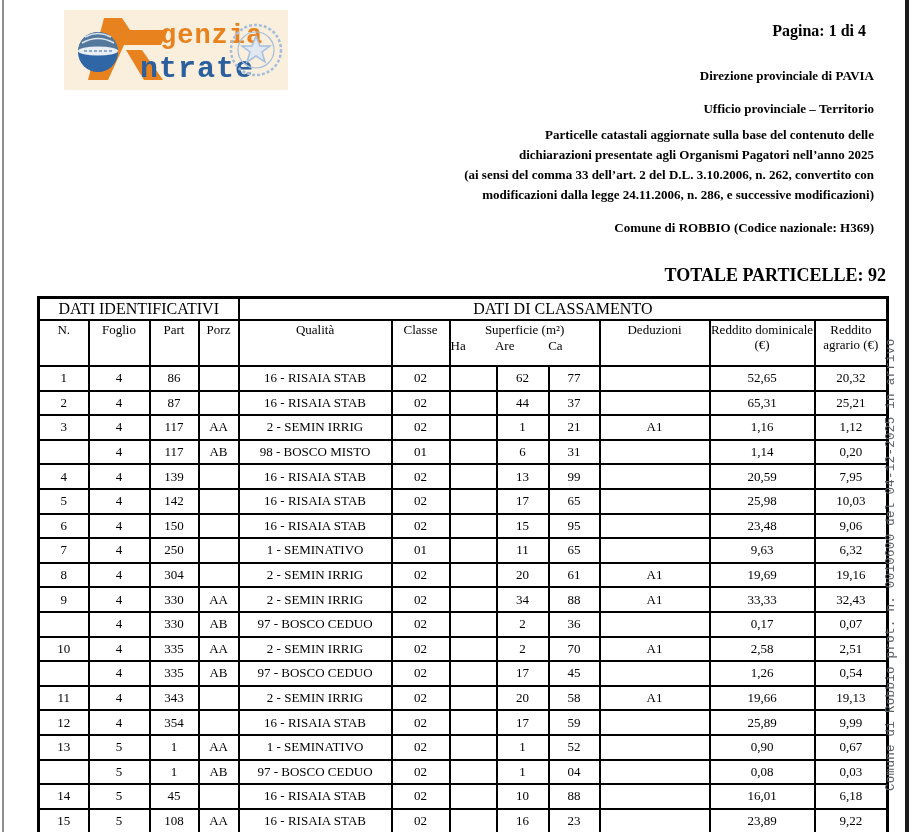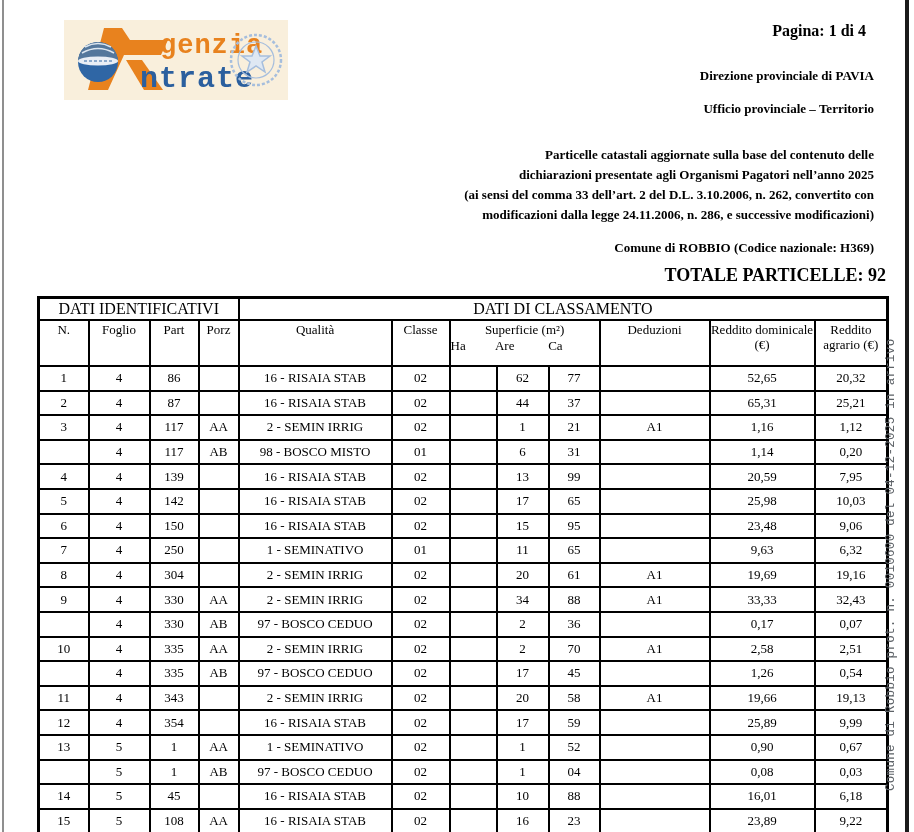--- a/index.html
+++ b/index.html
@@ -1,25 +1,25 @@
 <!DOCTYPE html>
 <html><head>
 <meta charset="utf-8">
 <style>
   html,body{margin:0;padding:0;background:#fff;}
   .page{position:relative;width:914px;height:832px;background:#ffffff;overflow:hidden;
         font-family:"Liberation Serif",serif;color:#000;}
   .edge-left{position:absolute;left:2px;top:0;width:2px;height:832px;background:#8f8f8f;}
   .edge-right{position:absolute;left:905px;top:0;width:4px;height:832px;background:#1a1a1a;}
   .pagina{position:absolute;top:22px;right:48px;font-weight:bold;font-size:16px;}
-  .logo{position:absolute;left:64px;top:20px;width:224px;height:83px;}
+  .logo{position:absolute;left:64px;top:10px;width:224px;height:83px;}
   .head{position:absolute;left:30px;right:40px;top:68px;text-align:right;
         font-weight:bold;font-size:13px;line-height:16px;}
   .head .h1{margin-bottom:17px;}
-  .head .h2{margin-bottom:28px;}
+  .head .h2{margin-bottom:8px;}
   .head .para div{line-height:20px;}
   .head .comune{margin-top:15px;}
   .totale{position:absolute;top:265px;right:28px;font-weight:bold;font-size:18px;}
   table.particelle{position:absolute;left:37px;top:296px;width:849px;
         border-collapse:collapse;table-layout:fixed;font-size:13px;border:3px solid #000;}
   table.particelle th,table.particelle td{border:2px solid #000;padding:0;font-weight:normal;
         text-align:center;overflow:hidden;white-space:nowrap;}
   tr.group-row th{height:20px;font-size:16px;}
   tr.cols-row th{height:43px;vertical-align:top;padding-top:1px;font-size:13px;line-height:15px;white-space:normal;}
   tbody tr{height:24.6px;}

